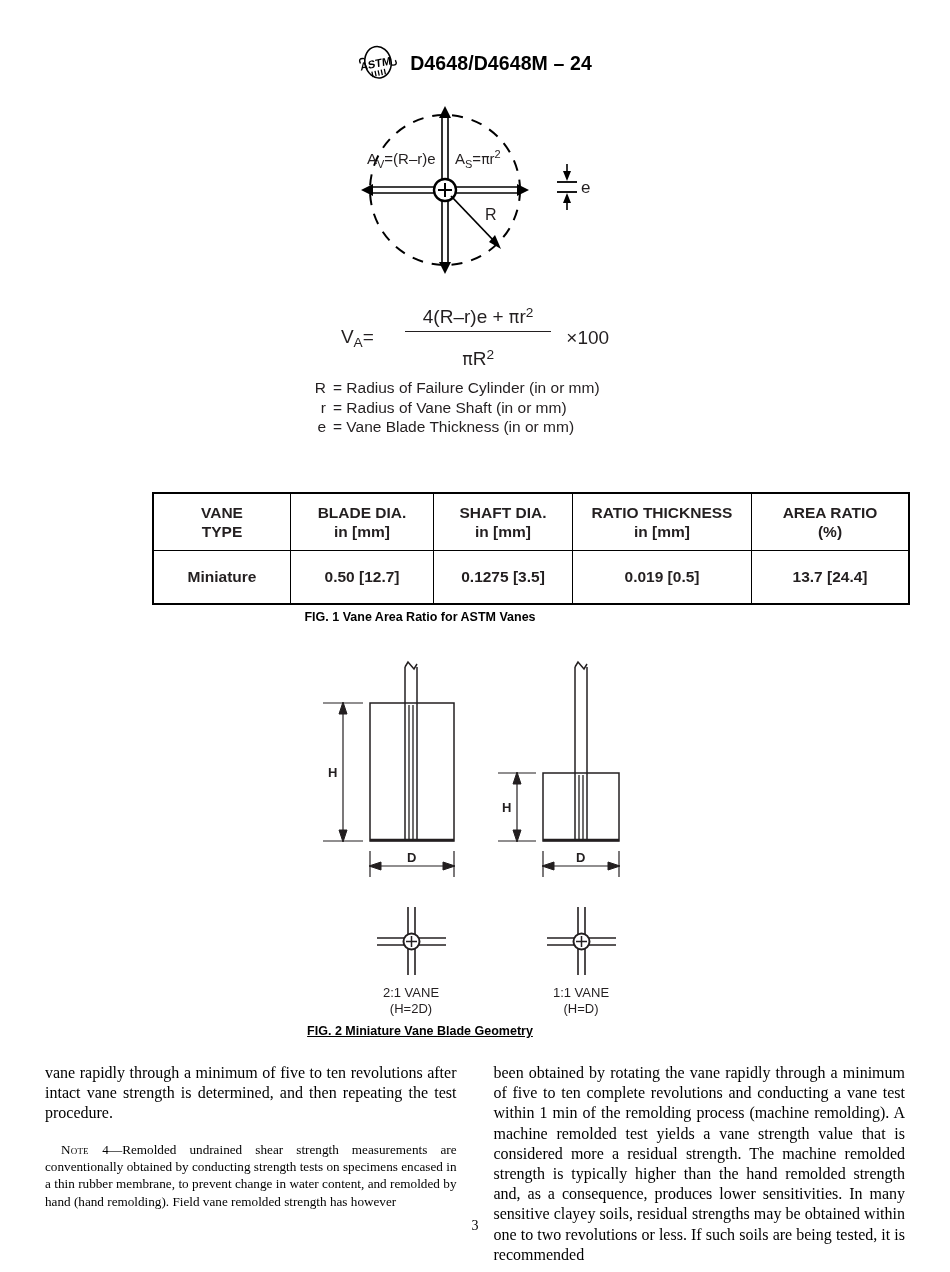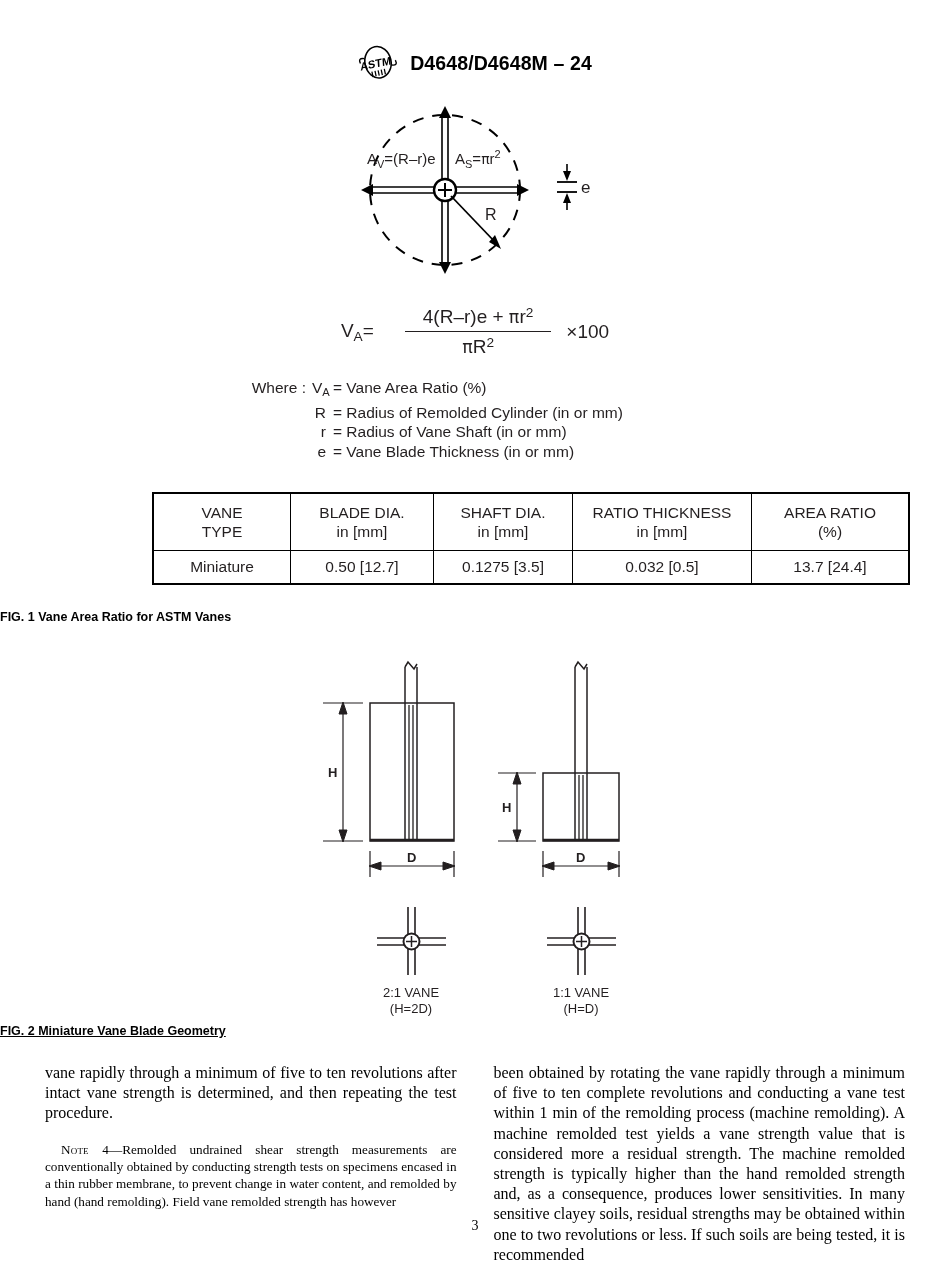--- a/index.html
+++ b/index.html
@@ -72,20 +72,21 @@
     white-space: nowrap;
   }
   .frac .bar {
     width: 100%;
     height: 1.6px;
     background: #231f20;
   }
   .frac .den {
     padding-top: 3px;
     white-space: nowrap;
+    margin-top: 12px;
   }
   .formula .rhs { margin-left: 6px; white-space: nowrap; }
   sub.tight { font-size: 0.72em; vertical-align: -0.28em; }
   sup.tight { font-size: 0.72em; vertical-align: 0.42em; }
   .pi-g { font-family: "DejaVu Sans", sans-serif; font-size: 0.92em; }
 
   
   .where-block {
     position: absolute;
     top: 378px;
@@ -105,49 +106,49 @@
     top: 492px;
     left: 152px;
     border-collapse: collapse;
     font-family: "Liberation Sans", sans-serif;
     background: #fff;
   }
   .vane-table th, .vane-table td {
     border: 1.2px solid #000;
     text-align: center;
     color: #231f20;
-    font-weight: normal;
+    font-weight: bold;
   }
   .vane-table th {
     font-size: 15.5px;
     line-height: 19px;
     padding: 9px 10px;
     vertical-align: middle;
   }
   .vane-table td {
     font-size: 15.5px;
-    padding: 7px 10px;
+    padding: 17px 10px;
     vertical-align: middle;
     margin-top: 27px;
   }
   .vane-table .outer-l { border-left-width: 2.6px; }
   .vane-table .outer-r { border-right-width: 2.6px; }
   .vane-table thead tr th { border-top-width: 2.6px; }
   .vane-table tbody tr td { border-bottom-width: 2.6px; }
   .col-type { width: 116px; }
   .col-blade { width: 122px; }
   .col-shaft { width: 118px; }
   .col-thick { width: 158px; }
   .col-ratio { width: 136px; }
 
   .fig-caption {
     position: absolute;
     width: 840px;
     left: 0;
-    text-align: left;
+    text-align: center;
     font-family: "Liberation Sans", sans-serif;
     font-weight: bold;
     font-size: 12.5px;
     color: #000;
   }
   #cap1 { top: 610px; }
   #cap2 { top: 1024px; text-decoration: underline; }
 
   
   .fig2-wrap {
@@ -267,28 +268,23 @@
       <span class="num">4(R–r)e + <span class="pi-g">π</span>r<sup class="tight">2</sup></span>
       <span class="bar"></span>
       <span class="den"><span class="pi-g">π</span>R<sup class="tight">2</sup></span>
     </span>
     <span class="rhs">×100</span>
   </div>
 </div>
 
 <div class="where-block">
   <div class="where-row">
-    <span class="where-lead">Where :</span>
-    <span class="where-sym">V<sub class="tight">A</sub></span>
-    <span style="padding-left:7px">= Vane Area Ratio (%)</span>
-  </div>
-  <div class="where-row">
     <span class="where-lead"></span>
     <span class="where-sym">R</span>
-    <span style="padding-left:7px">= Radius of Remolded Cylinder (in or mm)</span>
+    <span style="padding-left:7px">= Radius of Failure Cylinder (in or mm)</span>
   </div>
   <div class="where-row">
     <span class="where-lead"></span>
     <span class="where-sym">r</span>
     <span style="padding-left:7px">= Radius of Vane Shaft (in or mm)</span>
   </div>
   <div class="where-row">
     <span class="where-lead"></span>
     <span class="where-sym">e</span>
     <span style="padding-left:7px">= Vane Blade Thickness (in or mm)</span>
@@ -318,21 +314,21 @@
         <span>AREA RATIO</span><br>
         <span>(%)</span>
       </th>
     </tr>
   </thead>
   <tbody>
     <tr>
       <td class="outer-l">Miniature</td>
       <td>0.50 [12.7]</td>
       <td>0.1275 [3.5]</td>
-      <td>0.032 [0.5]</td>
+      <td>0.019 [0.5]</td>
       <td class="outer-r">13.7 [24.4]</td>
     </tr>
   </tbody>
 </table>
 
 <div class="fig-caption" id="cap1">FIG. 1  Vane Area Ratio for ASTM Vanes</div>
 
 <div class="fig2-wrap">
   <svg class="fig2-diagram" width="360" height="375" viewBox="0 0 360 375">
 

